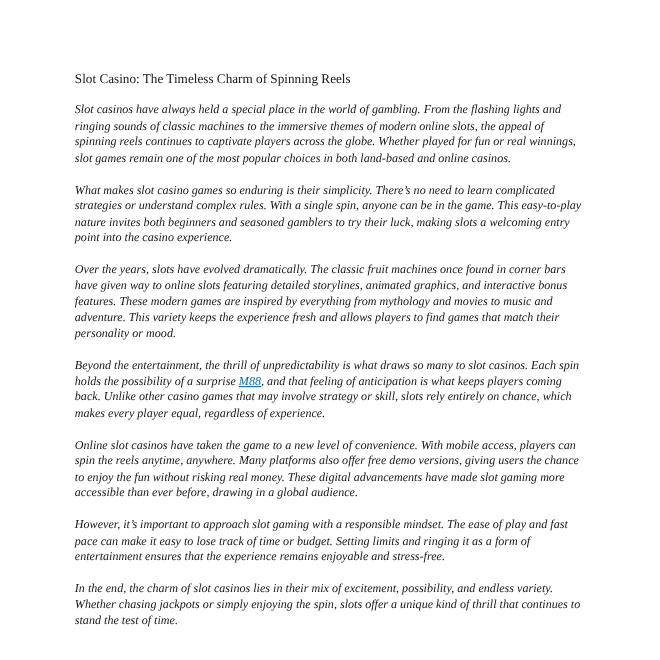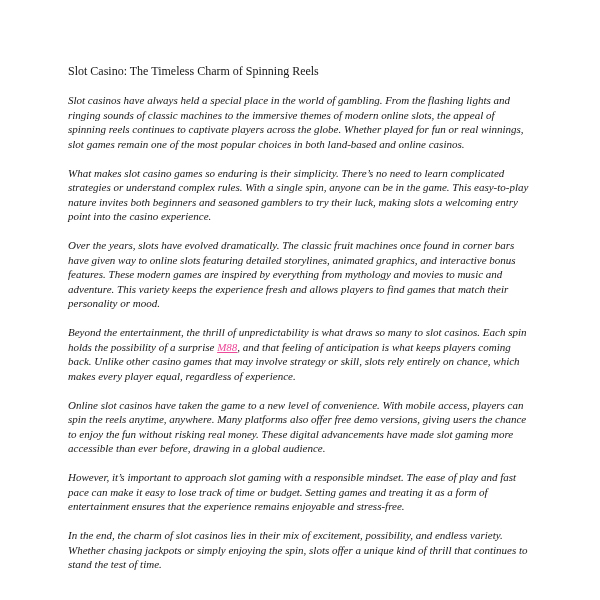--- a/index.html
+++ b/index.html
@@ -27,21 +27,21 @@
     margin: 0 0 14.5px 0;
     font-weight: normal;
   }
   .para {
     font-size: 11px;
     line-height: 14.5px;
     margin: 0 0 14.5px 0;
     font-style: italic;
   }
   a.inline-link {
-    color: #ec4899;
+    color: #0369a1;
     text-decoration: underline;
     cursor: pointer;
   }
 </style>
 </head>
 <body>
 
 <div class="page">
 
   <p class="doc-title">Slot Casino: The Timeless Charm of Spinning Reels</p>
@@ -49,17 +49,17 @@
   <p class="para">Slot casinos have always held a special place in the world of gambling. From the flashing lights and ringing sounds of classic machines to the immersive themes of modern online slots, the appeal of spinning reels continues to captivate players across the globe. Whether played for fun or real winnings, slot games remain one of the most popular choices in both land-based and online casinos.</p>
 
   <p class="para">What makes slot casino games so enduring is their simplicity. There’s no need to learn complicated strategies or understand complex rules. With a single spin, anyone can be in the game. This easy-to-play nature invites both beginners and seasoned gamblers to try their luck, making slots a welcoming entry point into the casino experience.</p>
 
   <p class="para">Over the years, slots have evolved dramatically. The classic fruit machines once found in corner bars have given way to online slots featuring detailed storylines, animated graphics, and interactive bonus features. These modern games are inspired by everything from mythology and movies to music and adventure. This variety keeps the experience fresh and allows players to find games that match their personality or mood.</p>
 
   <p class="para"><span>Beyond the entertainment, the thrill of unpredictability is what draws so many to slot casinos. Each spin holds the possibility of a surprise </span><a class="inline-link">M88</a><span>, and that feeling of anticipation is what keeps players coming back. Unlike other casino games that may involve strategy or skill, slots rely entirely on chance, which makes every player equal, regardless of experience.</span></p>
 
   <p class="para">Online slot casinos have taken the game to a new level of convenience. With mobile access, players can spin the reels anytime, anywhere. Many platforms also offer free demo versions, giving users the chance to enjoy the fun without risking real money. These digital advancements have made slot gaming more accessible than ever before, drawing in a global audience.</p>
 
-  <p class="para">However, it’s important to approach slot gaming with a responsible mindset. The ease of play and fast pace can make it easy to lose track of time or budget. Setting games and treating it as a form of entertainment ensures that the experience remains enjoyable and stress-free.</p>
+  <p class="para">However, it’s important to approach slot gaming with a responsible mindset. The ease of play and fast pace can make it easy to lose track of time or budget. Setting limits and ringing it as a form of entertainment ensures that the experience remains enjoyable and stress-free.</p>
 
   <p class="para">In the end, the charm of slot casinos lies in their mix of excitement, possibility, and endless variety. Whether chasing jackpots or simply enjoying the spin, slots offer a unique kind of thrill that continues to stand the test of time.</p>
 
 </div>
 
 </body></html>

